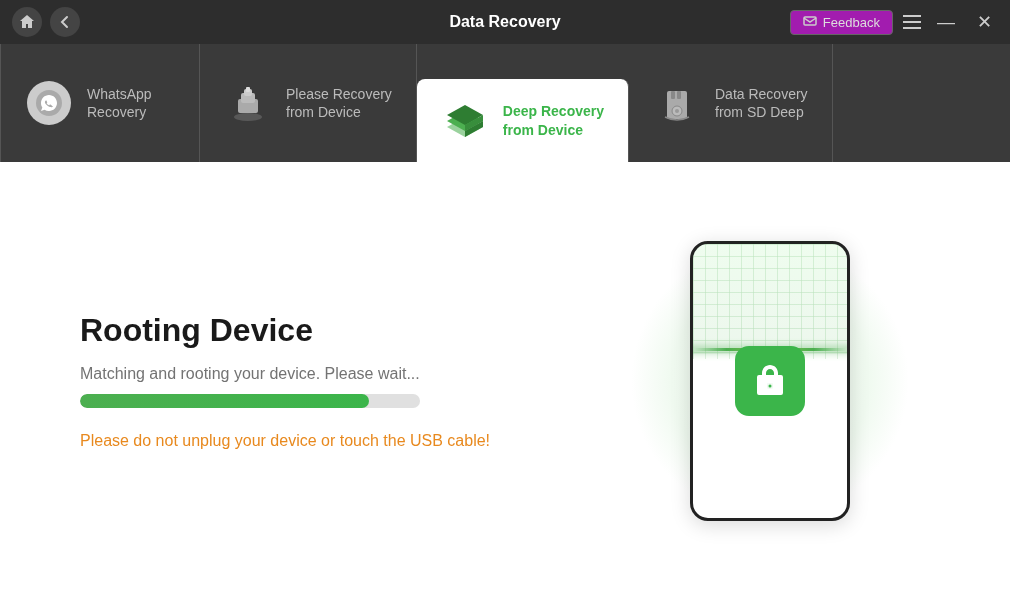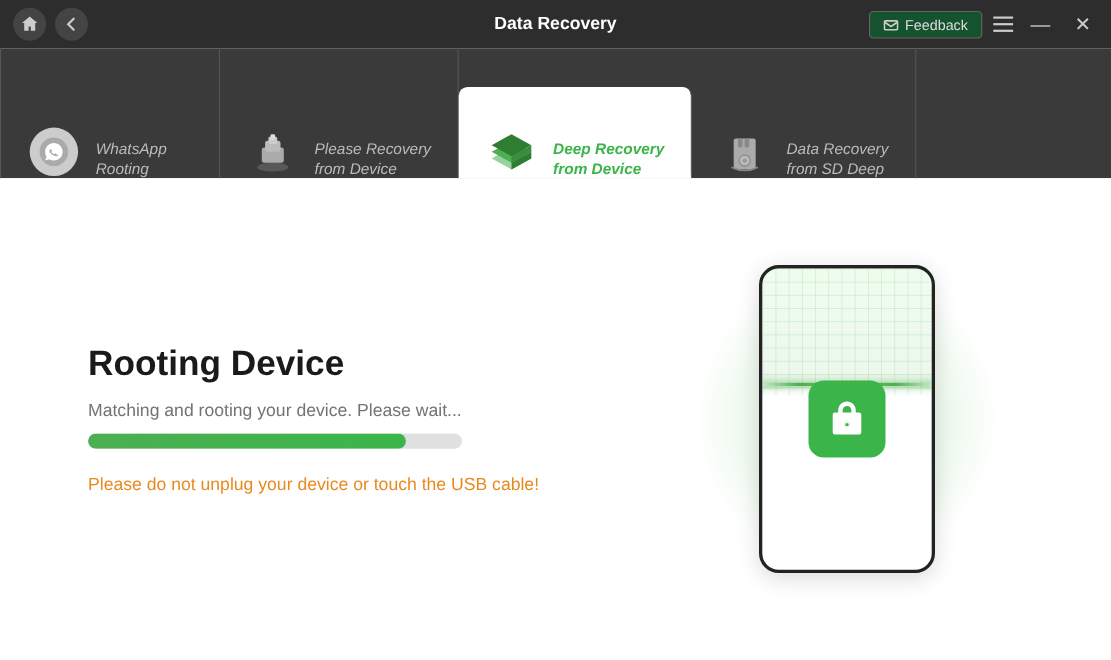--- a/index.html
+++ b/index.html
@@ -47,28 +47,28 @@
       color: #fff;
       font-size: 16px;
       font-weight: 600;
     }
     .title-bar-right {
       display: flex;
       align-items: center;
       gap: 10px;
     }
     .feedback-btn {
-      background: #14532d;
+      background: #a21caf;
       border: 1px solid #666;
       border-radius: 4px;
       color: #ddd;
       font-size: 13px;
       padding: 4px 12px;
       display: flex;
-      align-items: flex-end;
+      align-items: center;
       gap: 6px;
       cursor: pointer;
     }
     .win-btn {
       color: #ccc;
       font-size: 18px;
       cursor: pointer;
       background: none;
       border: none;
       padding: 2px 6px;
@@ -77,28 +77,27 @@
 
     
     .tab-bar {
       background: #3a3a3a;
       height: 118px;
       display: flex;
       align-items: stretch;
     }
     .tab-item {
       display: flex;
-      align-items: flex-end;
+      align-items: center;
       padding: 0 24px;
       gap: 14px;
       cursor: pointer;
       color: #bbb;
       min-width: 200px;
       border-right: 1px solid #555;
-      font-style: italic;
     }
     .tab-item:first-child {
       border-left: 1px solid #555;
     }
     .tab-item.active {
       background: #fff;
       color: #2a2a2a;
       border-radius: 8px 8px 0 0;
       position: relative;
       margin-top: 35px;
@@ -328,21 +327,21 @@
     <div class="tab-icon">
       <div class="whatsapp-icon">
         <svg width="28" height="28" viewBox="0 0 28 28" fill="none">
           <circle cx="14" cy="14" r="13" fill="#aaa"></circle>
           <path d="M14 6C9.58 6 6 9.58 6 14c0 1.68.49 3.24 1.33 4.55L6 22l3.54-1.31A7.97 7.97 0 0014 22c4.42 0 8-3.58 8-8s-3.58-8-8-8zm4.12 11.2c-.17.48-.99.9-1.37.95-.36.05-.82.07-1.32-.08-.3-.09-.69-.22-1.19-.43C12.24 16.89 10.86 15.3 10.5 14.8c-.35-.5-.57-1.06-.57-1.63 0-.57.3-1.07.58-1.36a.61.61 0 01.44-.2c.11 0 .22 0 .32.01.1 0 .24-.04.37.28.14.33.47 1.14.51 1.22.04.08.07.18.01.28-.06.1-.09.16-.17.25-.08.09-.17.2-.24.27-.08.08-.17.17-.07.33.1.16.44.72.95 1.17.65.58 1.2.76 1.37.84.17.08.27.07.37-.04.1-.11.43-.5.54-.67.11-.17.22-.14.37-.08.15.06.95.45 1.11.53.16.08.27.12.31.19.04.07.04.4-.13.88z" fill="#fff"></path>
         </svg>
       </div>
     </div>
     <div class="tab-label">
       <span>WhatsApp</span><br>
-      <span>Rooting</span>
+      <span>Recovery</span>
     </div>
   </div>
 
   <div class="tab-item">
     <div class="tab-icon">
       <svg width="44" height="44" viewBox="0 0 44 44" fill="none">
         <ellipse cx="22" cy="36" rx="14" ry="4" fill="#888" opacity="0.4"></ellipse>
         <rect x="12" y="18" width="20" height="14" rx="2" fill="#aaa"></rect>
         <rect x="15" y="12" width="14" height="10" rx="2" fill="#bbb"></rect>
         <rect x="18" y="8" width="8" height="7" rx="2" fill="#ccc"></rect>

